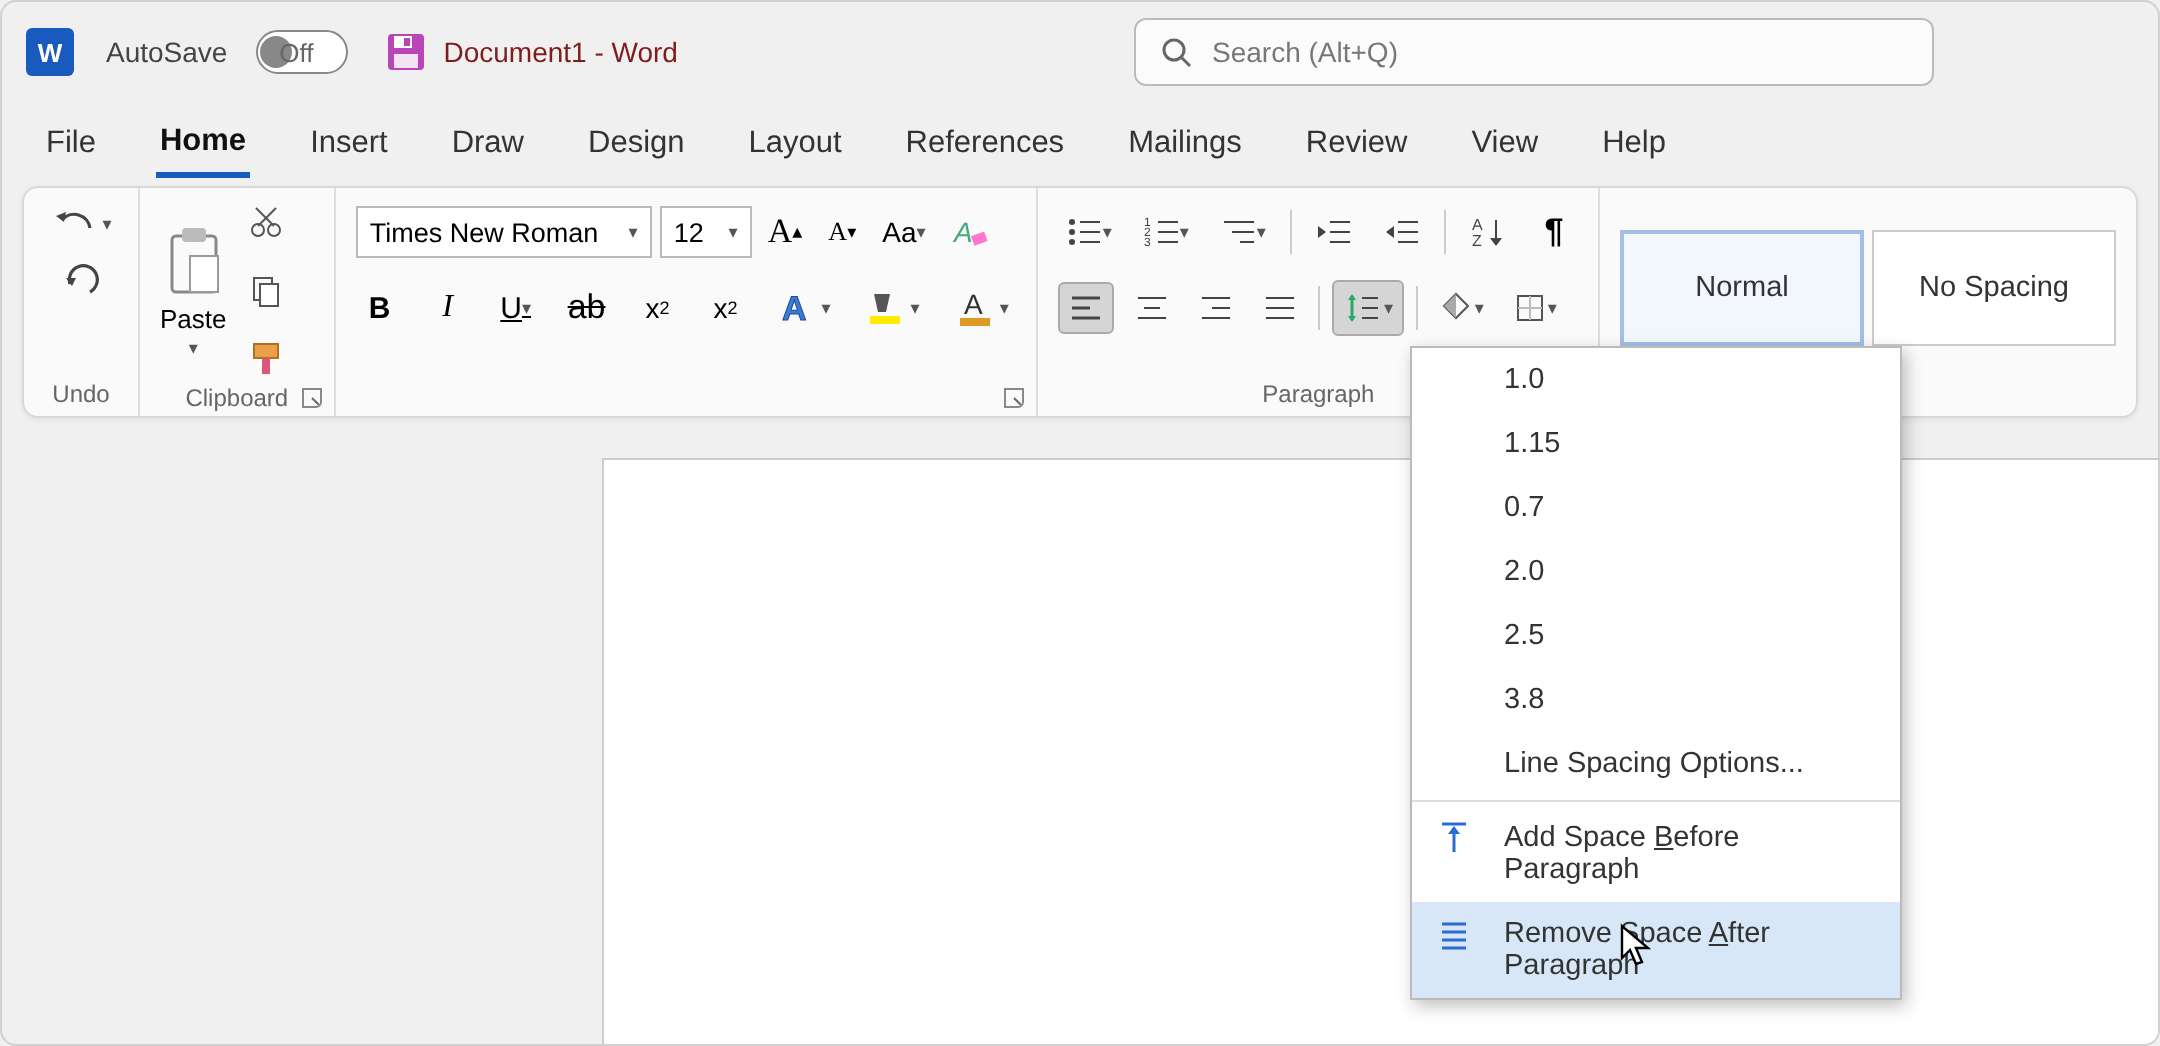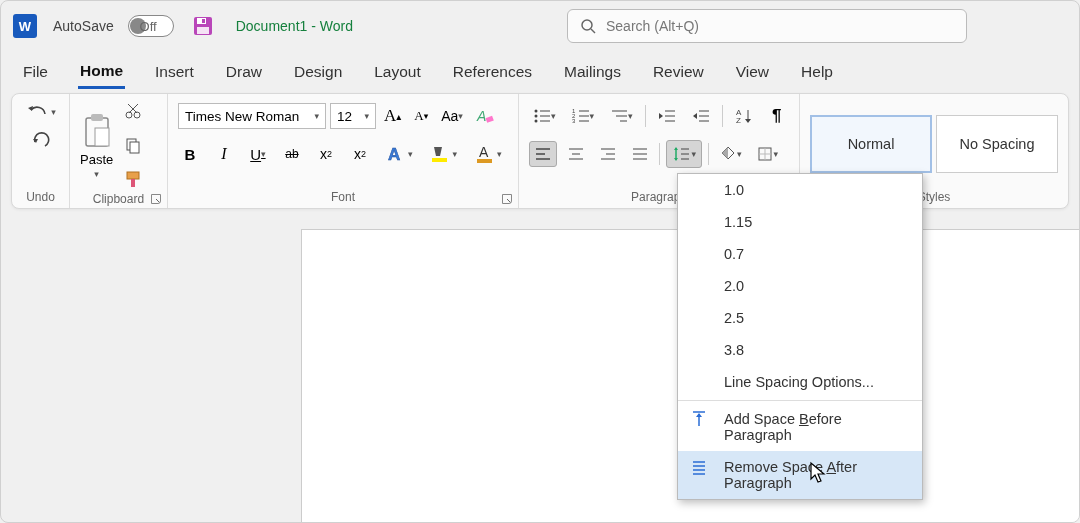--- a/index.html
+++ b/index.html
@@ -4,21 +4,21 @@
 <style>
 *{box-sizing:border-box;margin:0;padding:0;font-family:"Segoe UI",Arial,sans-serif;user-select:none}
 body{width:1080px;height:523px;background:#f0f0f0;overflow:hidden;border:1px solid #d0d0d0;border-radius:8px;position:relative}
 .titlebar{height:50px;display:flex;align-items:center;padding:0 12px;gap:8px}
 .wordicon{width:24px;height:24px;background:#185abd;border-radius:3px;display:flex;align-items:center;justify-content:center;color:#fff;font-weight:bold;font-size:13px}
 .autosave{font-size:14px;color:#444;margin-left:8px}
 .toggle{width:46px;height:22px;border:1px solid #888;border-radius:11px;display:flex;align-items:center;padding:1px;position:relative;margin-left:6px;background:#fff}
 .knob{width:16px;height:16px;background:#888;border-radius:50%}
 .tlabel{font-size:13px;color:#666;position:absolute;right:16px}
 .saveicon{width:22px;height:22px;margin-left:10px}
-.doctitle{font-size:14px;color:#15803d;margin-left:14px}
+.doctitle{font-size:14px;color:#7f1d1d;margin-left:0}
 .searchbox{margin-left:auto;margin-right:100px;width:400px;height:34px;border:1px solid #bbb;border-radius:6px;background:#fbfbfb;display:flex;align-items:center;padding:0 12px;gap:10px}
 .searchbox svg{flex:none}
 .searchph{color:#777;font-size:14px}
 .tabs{height:42px;display:flex;align-items:center;padding:0 20px;gap:28px}
 .tab{font-size:15.5px;color:#333;padding:6px 2px;cursor:pointer}
 .tab.active{font-weight:600;border-bottom:3px solid #185abd;color:#111}
 .ribbon{background:#fafafa;border:1px solid #d8d8d8;border-radius:8px;margin:0 10px;height:116px;display:flex;box-shadow:0 1px 3px rgba(0,0,0,.06)}
 .group{border-right:1px solid #ddd;display:flex;flex-direction:column;padding:4px 10px 2px}
 .group:last-child{border-right:none}
 .gcontent{flex:1;display:flex;align-items:center;gap:6px}
@@ -26,21 +26,21 @@
 .btn{display:flex;align-items:center;justify-content:center;padding:4px;border-radius:3px;cursor:pointer;min-width:24px;min-height:24px}
 .btn.on{background:#d5d5d5;border:1px solid #aaa}
 .col{display:flex;flex-direction:column;align-items:center;gap:2px}
 .row{display:flex;align-items:center;gap:4px}
 .sel{height:26px;border:1px solid #bbb;background:#fff;font-size:13.5px;padding:0 6px;display:flex;align-items:center;gap:6px;cursor:pointer}
 .dd{font-size:9px;color:#555}
 .dialpop{position:absolute;width:10px;height:10px;border:1px solid #888;border-bottom-right-radius:3px;right:6px;bottom:4px}
 .stylecard{width:122px;height:58px;border:2px solid #a2c0e6;background:#f2f7fd;display:flex;align-items:center;justify-content:center;font-size:14.5px;color:#333;cursor:pointer}
 .stylecard.plain{border:1px solid #ccc;background:#fff}
 .doc{position:absolute;top:228px;left:300px;width:780px;height:296px;background:#fff;border:1px solid #ccc}
-.menu{position:absolute;top:172px;left:676px;width:246px;background:#fff;border:1px solid #bbb;box-shadow:2px 3px 8px rgba(0,0,0,.25);font-size:14.5px;color:#333}
+.menu{position:absolute;top:172px;left:704px;width:246px;background:#fff;border:1px solid #bbb;box-shadow:2px 3px 8px rgba(0,0,0,.25);font-size:14.5px;color:#333}
 .mi{padding:8px 14px 8px 46px;cursor:pointer;position:relative}
 .mi.hov{background:#d7e7f7}
 .msep{height:1px;background:#ddd;margin:2px 0}
 .micon{position:absolute;left:12px;top:7px;width:18px;height:18px}
 .und{text-decoration:underline}
 .cursor{position:absolute;left:808px;top:460px;z-index:10}
 svg{display:block}
 </style>
 </head>
 <body>
@@ -166,21 +166,21 @@
             <svg width="20" height="20" viewBox="0 0 20 20">
               <text x="2" y="15" font-size="14" font-style="italic" fill="#4a7">A</text>
               <rect x="11" y="11" width="7" height="5" fill="#f7c" transform="rotate(-20 14 13)"></rect>
             </svg>
           </div>
       </div>
       <div class="row" style="gap:10px">
         <div class="btn" style="font-weight:bold;font-size:15px">B</div>
         <div class="btn" style="font-style:italic;font-family:serif;font-size:16px">I</div>
         <div class="btn" style="text-decoration:underline;font-size:15px">U <span class="dd">▾</span></div>
-        <div class="btn" style="text-decoration:line-through;font-size:12px">ab</div>
+        <div class="btn" style="text-decoration:line-through;font-size:17px">ab</div>
         <div class="btn" style="font-size:14px">x<span style="font-size:9px;vertical-align:sub">2</span></div>
         <div class="btn" style="font-size:14px">x<span style="font-size:9px;vertical-align:super">2</span></div>
         <div class="btn">
             <svg width="22" height="20" viewBox="0 0 22 20">
               <text x="2" y="16" font-size="17" font-weight="bold" fill="#3b7bd6" stroke="#1a4a9a" stroke-width=".5">A</text>
             </svg>
             <span class="dd">▾</span>
           </div>
         <div class="btn">
             <svg width="22" height="20" viewBox="0 0 22 20">
@@ -191,23 +191,20 @@
           </div>
         <div class="btn">
             <svg width="22" height="20" viewBox="0 0 22 20">
               <text x="4" y="13" font-size="14" fill="#333">A</text>
               <rect x="2" y="15" width="15" height="4" fill="#d92"></rect>
             </svg>
             <span class="dd">▾</span>
           </div>
       </div>
     </div>
-    <div class="glabel">
-        <span>Font</span>
-      </div>
     <svg class="dialpop">
         <path d="M1 9 L9 9 L9 1" stroke="#666" fill="none"></path>
         <path d="M4 4 L9 9" stroke="#666"></path>
       </svg>
   </div>
 
   <div class="group" style="width:288px;position:relative">
     <div class="gcontent col" style="align-items:flex-start;gap:10px;padding-top:4px">
       <div class="row" style="gap:8px">
         <div class="btn">

